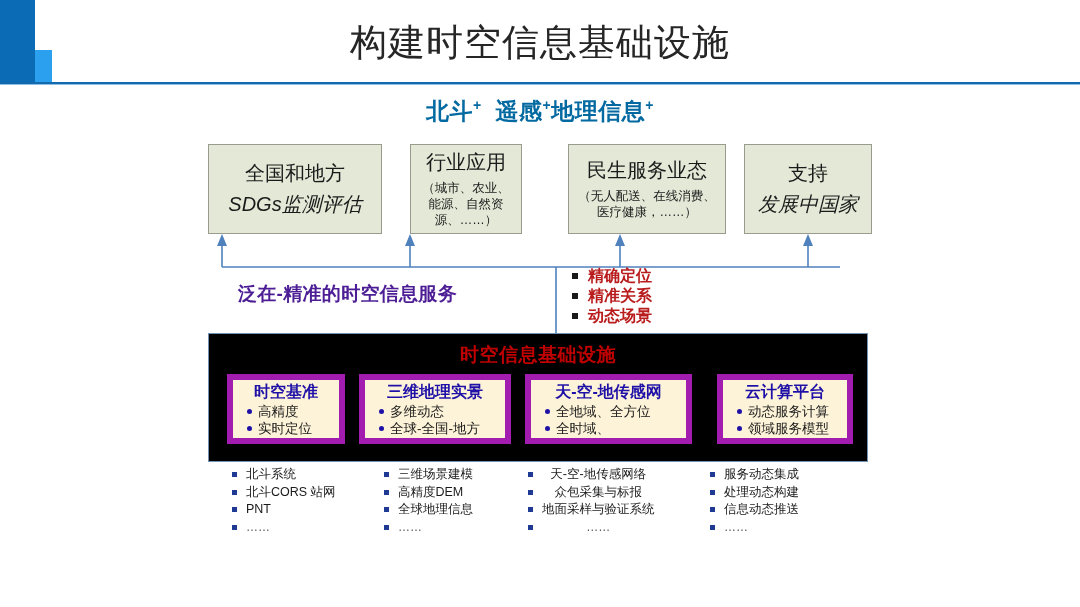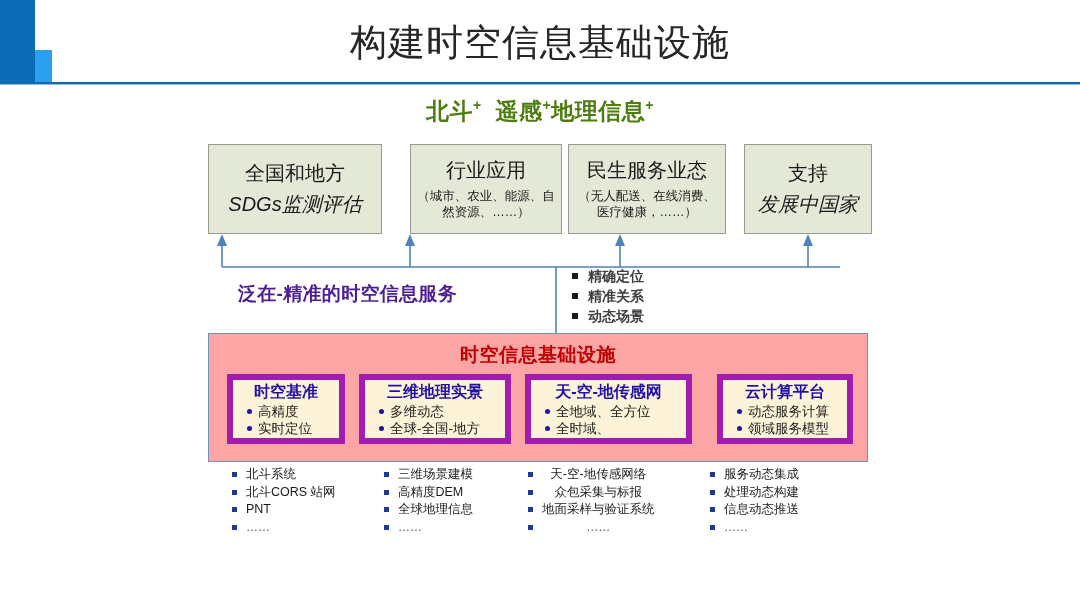--- a/index.html
+++ b/index.html
@@ -18,65 +18,65 @@
   .hdr-rule{position:absolute;left:0;top:82px;width:1080px;height:2px;background:#1269ad;}
   .hdr-rule2{position:absolute;left:0;top:84px;width:1080px;height:1px;background:#8fbde3;}
   .page-title{
     position:absolute;left:0;top:18px;width:1080px;
     text-align:center;font-size:37px;color:#262626;letter-spacing:1px;
   }
 
   
   .subtitle{
     position:absolute;left:0;top:96px;width:1080px;text-align:center;
-    font-size:23px;font-weight:bold;color:#4d7c0f;letter-spacing:.5px;
+    font-size:23px;font-weight:bold;color:#0369a1;letter-spacing:.5px;
   }
   .subtitle sup{font-size:14px;font-weight:bold;}
 
   
   .green-row{position:absolute;left:208px;top:144px;width:664px;height:92px;}
   .gbox{
     position:absolute;top:0;height:90px;
     background:#e3e8d7;border:1px solid #9a9a8e;
     box-sizing:border-box;
     display:flex;flex-direction:column;align-items:center;justify-content:center;
     text-align:center;color:#1a1a1a;
   }
   .gbox .g-title{font-size:20px;line-height:1.25;}
   .gbox .g-sub{font-size:12.5px;line-height:1.3;padding:0 6px;margin-top:5px;}
   .gbox .g-title2{font-size:20px;line-height:1.25;margin-top:6px;font-style:italic;}
   .gb1{left:0px;width:174px;}
-  .gb2{left:202px;width:152px;}
+  .gb2{left:202px;width:112px;}
   .gb3{left:360px;width:158px;}
   .gb4{left:536px;width:128px;}
 
   
   .conn{position:absolute;left:0;top:0;width:1080px;height:607px;pointer-events:none;}
 
   
   .red-label{
     position:absolute;left:238px;top:281px;
     font-size:19px;font-weight:bold;color:#4c1d95;letter-spacing:.3px;
   }
 
   
   .mid-bullets{position:absolute;left:572px;top:266px;}
   .mid-bullets li{
-    list-style:none;font-size:14px;font-weight:bold;color:#404040;
+    list-style:none;font-size:16px;font-weight:bold;color:#b91c1c;
     line-height:20px;position:relative;padding-left:16px;
   }
   .mid-bullets li:before{
     content:"";position:absolute;left:0;top:7px;width:6px;height:6px;background:#1a1a1a;
   }
   .mid-bullets ul{margin:0;padding:0;}
 
   
   .panel{
     position:absolute;left:208px;top:333px;width:660px;height:129px;
-    background:#fca5a5;border:1px solid #7390b5;box-sizing:border-box;
+    background:#000000;border:1px solid #7390b5;box-sizing:border-box;
   }
   .panel-title{
     position:absolute;left:0;top:8px;width:658px;text-align:center;
     font-size:19px;font-weight:bold;color:#c00000;letter-spacing:.5px;
   }
   .ybox{
     position:absolute;top:40px;height:70px;
     background:#fdf3d8;border:6px solid #a21caf;box-sizing:border-box;
     padding-top:3px;
   }

